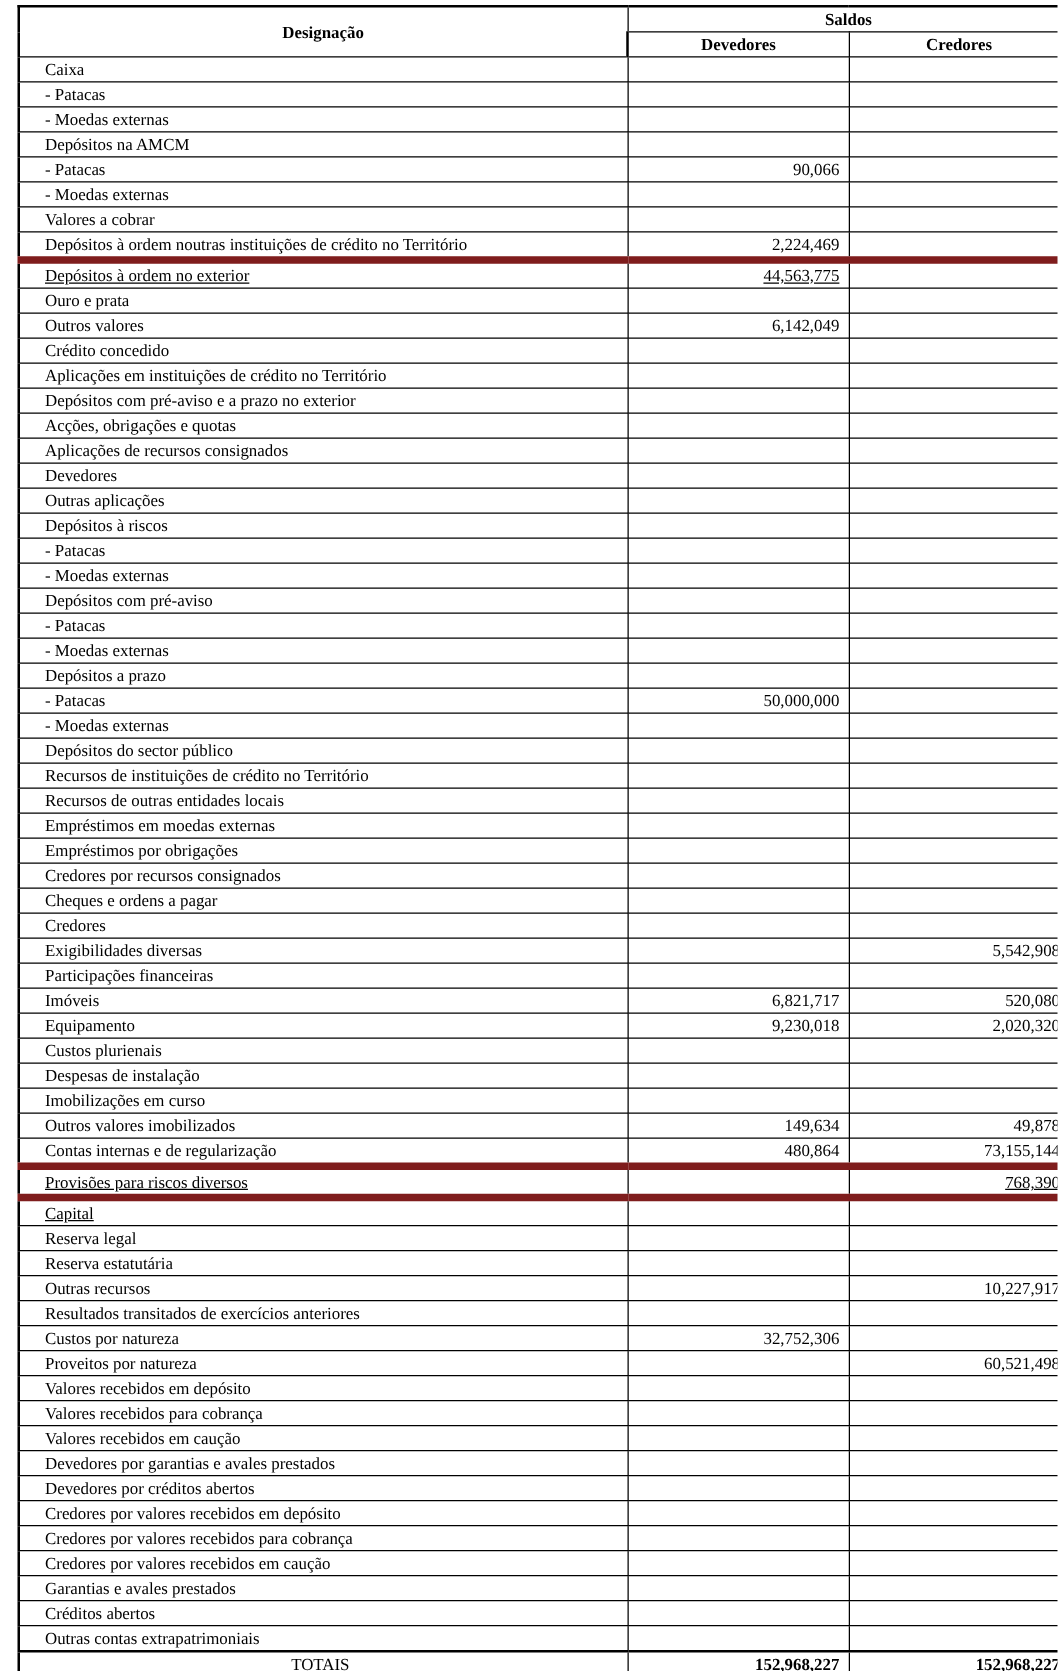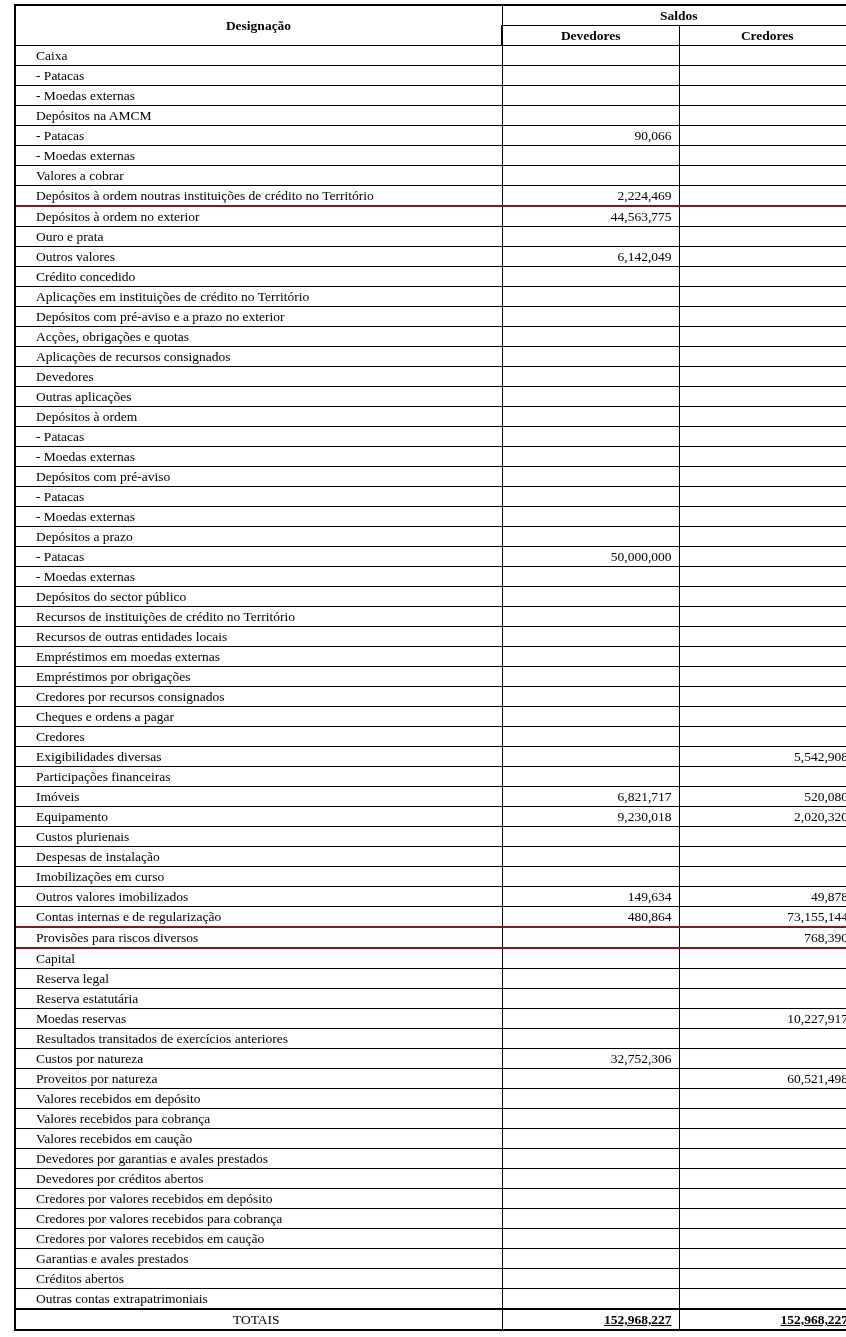--- a/index.html
+++ b/index.html
@@ -19,21 +19,21 @@
     white-space:nowrap;
     overflow:hidden;
   }
   table.sheet col.c1 { width:487px; }
   table.sheet col.c2 { width:177px; }
   table.sheet col.c3 { width:177px; }
   th { font-weight:bold; text-align:center; padding:0 !important; }
   th.desig { height:38px; }
   td.num { text-align:right; padding:0 7px 0 0 !important; }
   td.lbl { text-align:left; padding-left:20px !important; }
-  tr.thick-top td { border-top:2px solid #7f1d1d; }
+  tr.thick-top td { border-top:6px solid #7f1d1d;text-decoration:underline; }
   tr.totals td { border-top:2px solid #000; border-bottom:2px solid #000; }
   tr.totals td.lbl { text-align:center; padding-left:0 !important; }
   tr.totals td.num { font-weight:bold;text-decoration:underline; }
   thead tr:first-child th { border-top:2px solid #000; }
   table.sheet tr td:first-child, table.sheet tr th:first-child { border-left:2px solid #000; }
   table.sheet tr td:last-child, table.sheet tr th:last-child { border-right:2px solid #000; }
   th.saldos { border-top:2px solid #000; }
 </style>
 </head>
 <body>
@@ -139,21 +139,21 @@
         <td class="lbl">Devedores</td>
         <td class="num"></td>
         <td class="num"></td>
       </tr>
       <tr>
         <td class="lbl">Outras aplicações</td>
         <td class="num"></td>
         <td class="num"></td>
       </tr>
       <tr>
-        <td class="lbl">Depósitos à ordem</td>
+        <td class="lbl">Depósitos à riscos</td>
         <td class="num"></td>
         <td class="num"></td>
       </tr>
       <tr>
         <td class="lbl">- Patacas</td>
         <td class="num"></td>
         <td class="num"></td>
       </tr>
       <tr>
         <td class="lbl">- Moedas externas</td>
@@ -289,21 +289,21 @@
         <td class="lbl">Reserva legal</td>
         <td class="num"></td>
         <td class="num"></td>
       </tr>
       <tr>
         <td class="lbl">Reserva estatutária</td>
         <td class="num"></td>
         <td class="num"></td>
       </tr>
       <tr>
-        <td class="lbl">Moedas reservas</td>
+        <td class="lbl">Outras recursos</td>
         <td class="num"></td>
         <td class="num">10,227,917</td>
       </tr>
       <tr>
         <td class="lbl">Resultados transitados de exercícios anteriores</td>
         <td class="num"></td>
         <td class="num"></td>
       </tr>
       <tr>
         <td class="lbl">Custos por natureza</td>

